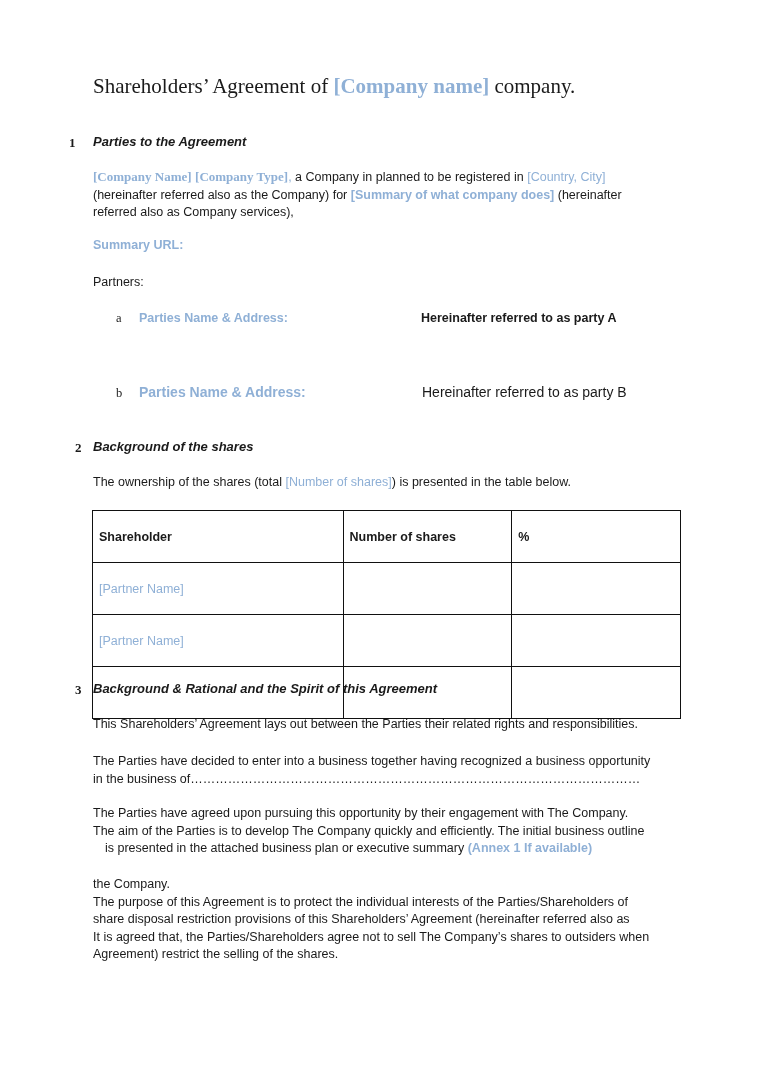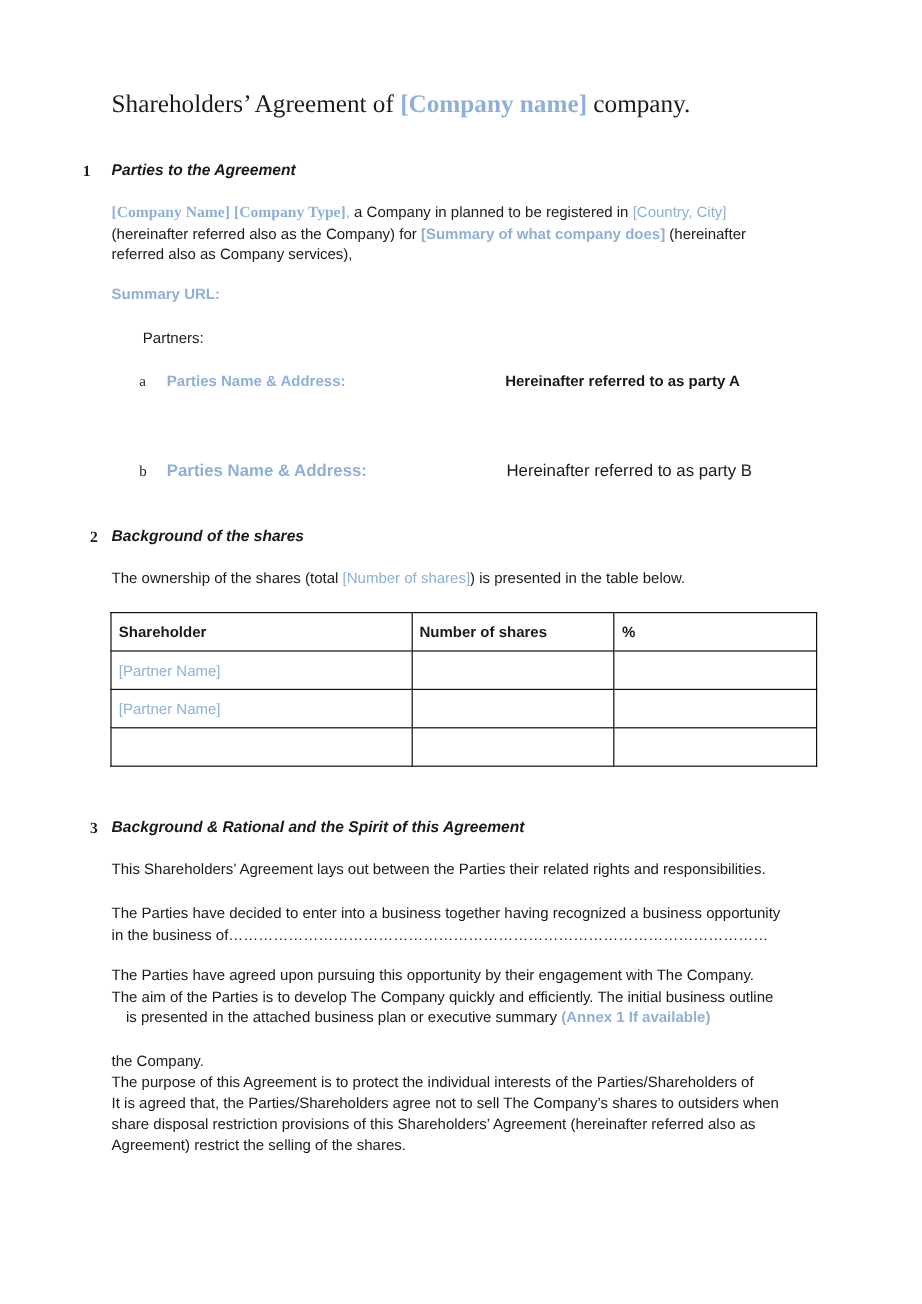--- a/index.html
+++ b/index.html
@@ -15,21 +15,21 @@
 
     .sec-num { font-family: "Liberation Serif", serif; font-size: 13px; font-weight: bold; }
     .sec-head { font-family: "Liberation Sans", sans-serif; font-size: 13px; font-weight: bold; font-style: italic; }
 
     .body { font-family: "Liberation Sans", sans-serif; font-size: 12.5px; line-height: 17.5px; }
     .para { position: absolute; left: 93px; width: 590px; }
 
     .list-mark { font-family: "Liberation Serif", serif; font-size: 12.5px; }
 
     table.shares { position: absolute; left: 92px; top: 510px; width: 589px; border-collapse: collapse; }
-    table.shares td { border: 1.5px solid #111; height: 31px; padding: 0 6px; font-family: "Liberation Sans", sans-serif; font-size: 12.5px; vertical-align: middle; }
+    table.shares td { border: 1.5px solid #111; height: 31px; padding: 10px 6px; font-family: "Liberation Sans", sans-serif; font-size: 12.5px; vertical-align: middle; }
     table.shares td.h { font-weight: bold; }
   </style>
 </head>
 <body>
 
 <div class="page">
 
   <div class="abs title serif">
     <span>Shareholders’ Agreement of </span><span class="ph">[Company name]</span><span> company.</span>
   </div>
@@ -43,21 +43,21 @@
       <span class="serif phb" style="font-size:13px;">[Company Type]</span><span class="ph">,</span><span> a Company in planned to be registered in </span><span class="ph">[Country, City]</span>
     </div>
     <div style="white-space:nowrap;">
       <span>(hereinafter referred also as the Company) for </span><span class="phb">[Summary of what company does]</span><span> (hereinafter</span>
     </div>
     <div style="white-space:nowrap;">referred also as Company services),</div>
   </div>
 
   <div class="abs body phb" style="left:93px; top:237px;">Summary URL:</div>
 
-  <div class="abs body" style="left:93px; top:274px;margin-left:26px;">Partners:</div>
+  <div class="abs body" style="left:93px; top:274px;">Partners:</div>
 
   <div class="abs list-mark" style="left:116px; top:311px;">a</div>
   <div class="abs body phb" style="left:139px; top:310px;">Parties Name &amp; Address:</div>
   <div class="abs body" style="left:421px; top:310px;font-weight:bold;">Hereinafter referred to as party A</div>
 
   <div class="abs list-mark" style="left:116px; top:386px;">b</div>
   <div class="abs body phb" style="left:139px; top:384px; font-size:14px;">Parties Name &amp; Address:</div>
   <div class="abs body" style="left:422px; top:384px; font-size:14px;">Hereinafter referred to as party B</div>
 
   <div class="abs sec-num" style="left:75px; top:440px;">2</div>
@@ -111,18 +111,18 @@
     <div style="white-space:nowrap;">The Parties have agreed upon pursuing this opportunity by their engagement with The Company.</div>
     <div style="white-space:nowrap;">The aim of the Parties is to develop The Company quickly and efficiently. The initial business outline</div>
     <div style="white-space:nowrap;margin-left:12px;">
       <span>is presented in the attached business plan or executive summary </span><span class="phb">(Annex 1 If available)</span>
     </div>
   </div>
 
   <div class="para body" style="top:876px;">
     <div style="white-space:nowrap;">the Company.</div>
     <div style="white-space:nowrap;">The purpose of this Agreement is to protect the individual interests of the Parties/Shareholders of</div>
+    <div style="white-space:nowrap;">share disposal restriction provisions of this Shareholders’ Agreement (hereinafter referred also as</div>
     <div style="white-space:nowrap;">It is agreed that, the Parties/Shareholders agree not to sell The Company’s shares to outsiders when</div>
-    <div style="white-space:nowrap;">share disposal restriction provisions of this Shareholders’ Agreement (hereinafter referred also as</div>
     <div style="white-space:nowrap;">Agreement) restrict the selling of the shares.</div>
   </div>
 
 </div>
 
 </body></html>

